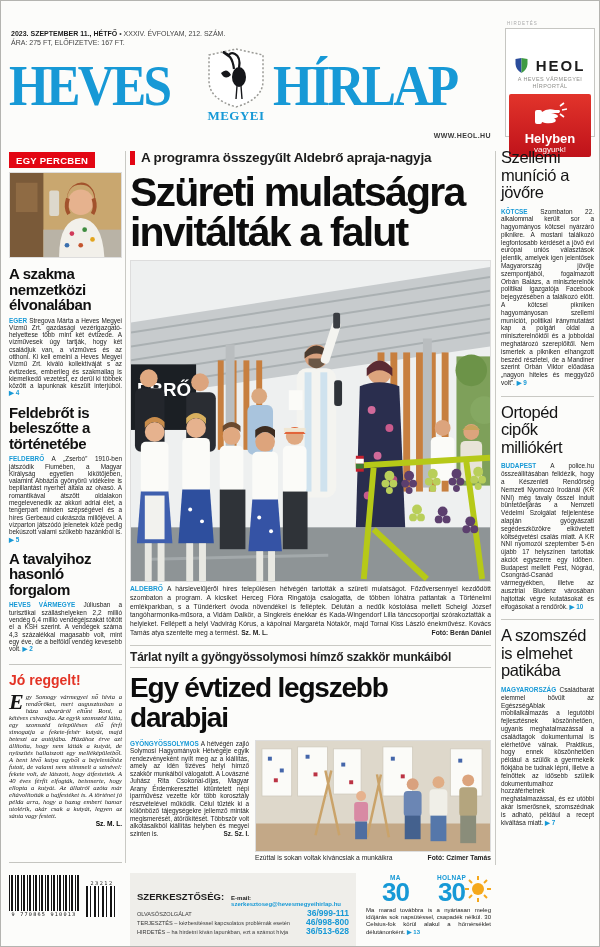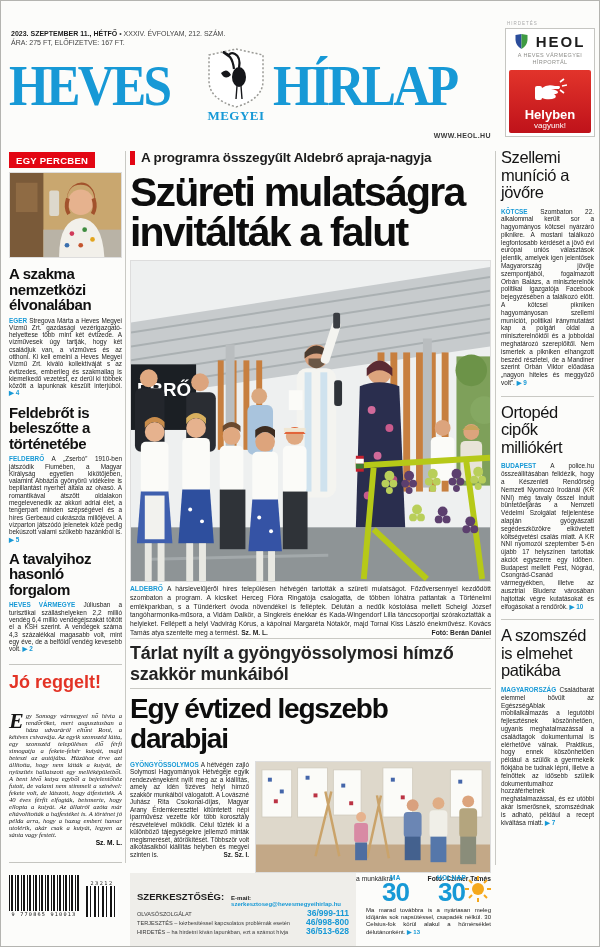--- a/index.html
+++ b/index.html
@@ -18,21 +18,21 @@
   .mast-crest { position:absolute; left:200px; top:46px; width:70px; text-align:center; }
   .mast-megyei{ position:absolute; left:196px; top:107px; width:78px; text-align:center;
                 font-family:"Liberation Serif", serif; font-weight:bold; font-size:13px;
                 color:#1799d6; letter-spacing:0.5px; }
   .website { position:absolute; left:370px; top:131px; width:120px; text-align:right;
              font-size:7px; font-weight:bold; color:#3a3a3a; letter-spacing:0.4px; }
 
   .advert-mark { position:absolute; left:506px; top:20px; font-size:4.5px; color:#aaa; letter-spacing:1px; }
   .heolbox { position:absolute; left:504px; top:27px; width:90px; height:109px;
              background:#fff; border:1px solid #c6c6c2; padding:3px; }
-  .heol-top { display:flex; align-items:center; justify-content:center; gap:8px; padding:1px 0 2px; }
+  .heol-top { display:flex; align-items:center; justify-content:center; gap:8px; padding:1px 0 2px;margin-top:24px; }
   .heol-name { font-size:15px; font-weight:bold; letter-spacing:2px; color:#1d1d1d; }
   .heol-tag { font-size:5.5px; line-height:7px; color:#8e8e8a; text-align:center; letter-spacing:0.4px; }
   .heol-badge { margin-top:4px; height:63px; border-radius:2px;
                 background:linear-gradient(#e2342b,#bf121a);
                 display:flex; flex-direction:column; align-items:center; justify-content:flex-end;
                 padding-bottom:3px;text-align:center; }
   .badge-l1 { color:#fff; font-weight:bold; font-size:13px; line-height:13px; }
   .badge-l2 { color:#fff; font-size:8px; line-height:9px; }
 
   
@@ -43,21 +43,21 @@
   .col-left { position:absolute; left:8px; top:149px; width:113px; }
   .sec-label { display:inline-block; background:#e30613; color:#fff; font-weight:bold;
                font-size:9.5px; padding:3px 7px 2px; letter-spacing:0.3px; }
   .photo-s { width:113px; height:86px; display:block; margin-top:4px; border:1px solid #ddd; }
   .left-title { font-size:15px; line-height:15.5px; font-weight:bold; color:#101010;
                 letter-spacing:-0.4px; margin:8px 0 4px; }
   .body-s { font-size:6.4px; line-height:7.3px; text-align:justify; color:#222; }
   .lead { color:#1799d6; font-weight:bold; }
   .pageref { color:#1799d6; font-weight:bold; white-space:nowrap; }
   .morning { border-top:1px solid #c5c5c0; margin-top:12px; padding-top:7px; }
-  .morning-title { color:#e33325; font-size:18px; font-weight:bold; margin-bottom:19px; }
+  .morning-title { color:#e33325; font-size:14px; font-weight:bold; margin-bottom:5px; }
   .morning-body { font-family:"Liberation Serif", serif; font-style:italic; font-size:6.6px;
                   line-height:7px; text-align:justify; color:#151515; }
   .morning-body::first-letter { float:left; font-size:22px; line-height:17px; padding-right:2px; font-weight:bold; }
   .morning-byline { text-align:right; font-weight:bold; font-size:6.6px; margin-top:1px; font-style:normal; }
 
   .barcode-area { position:absolute; left:8px; top:861px; width:113px;
                   border-top:1px solid #c5c5c0; padding-top:12px;
                   display:flex; gap:7px; align-items:flex-end; }
   .ean-bars { height:36px; width:70px;
     background:repeating-linear-gradient(90deg,#141414 0 1px,#fff 1px 2px,#141414 2px 4px,#fff 4px 6px); }
@@ -73,22 +73,22 @@
   .kicker { display:flex; align-items:center; gap:6px; font-size:13.5px; font-weight:bold;
             color:#1c1c1c; letter-spacing:-0.2px; }
   .kicker .bar { width:5px; height:14px; background:#e30613; flex:none; }
   .headline { font-size:41px; line-height:40px; font-weight:bold; color:#0d0d0d;
               letter-spacing:-1.8px; margin:7px 0 8px; }
   .photo-m { width:361px; height:322px; display:block; border:1px solid #ddd; }
   .caption { position:relative; margin-top:3px; font-size:6.7px; line-height:8.8px;
              text-align:justify; color:#1e1e1e; }
   .caption .credit { position:absolute; right:0; bottom:0; font-weight:bold; background:#fcfcfa; padding-left:8px; }
   .cap-byline { font-weight:bold; }
-  .strap { border-top:1px solid #c9c9c4; border-bottom:1px solid #c9c9c4;
-           padding:4px 0 3px; font-size:18px; font-weight:bold; color:#242424; letter-spacing:-0.2px; }
+  .strap { margin-top:7px; border-top:1px solid #c9c9c4; border-bottom:1px solid #c9c9c4;
+           padding:4px 0 3px; font-size:12px; font-weight:bold; color:#242424; letter-spacing:-0.2px; }
   .headline2 { font-size:28px; line-height:30px; font-weight:bold; color:#0d0d0d;
                letter-spacing:-1.2px; margin:5px 0 7px; }
   .story2 { display:flex; gap:6px; }
   .story2-text { width:119px; font-size:6.4px; line-height:7.5px; text-align:justify; color:#222; }
   .story2-byline { font-weight:bold; float:right; }
   .photo-m2 { width:236px; height:112px; display:block; border:1px solid #ddd; }
   .caption2 { display:flex; justify-content:space-between; width:236px; margin-left:125px;
               font-size:6.7px; color:#1e1e1e; margin-top:2px; }
   .caption2 .credit { font-weight:bold; }
 

